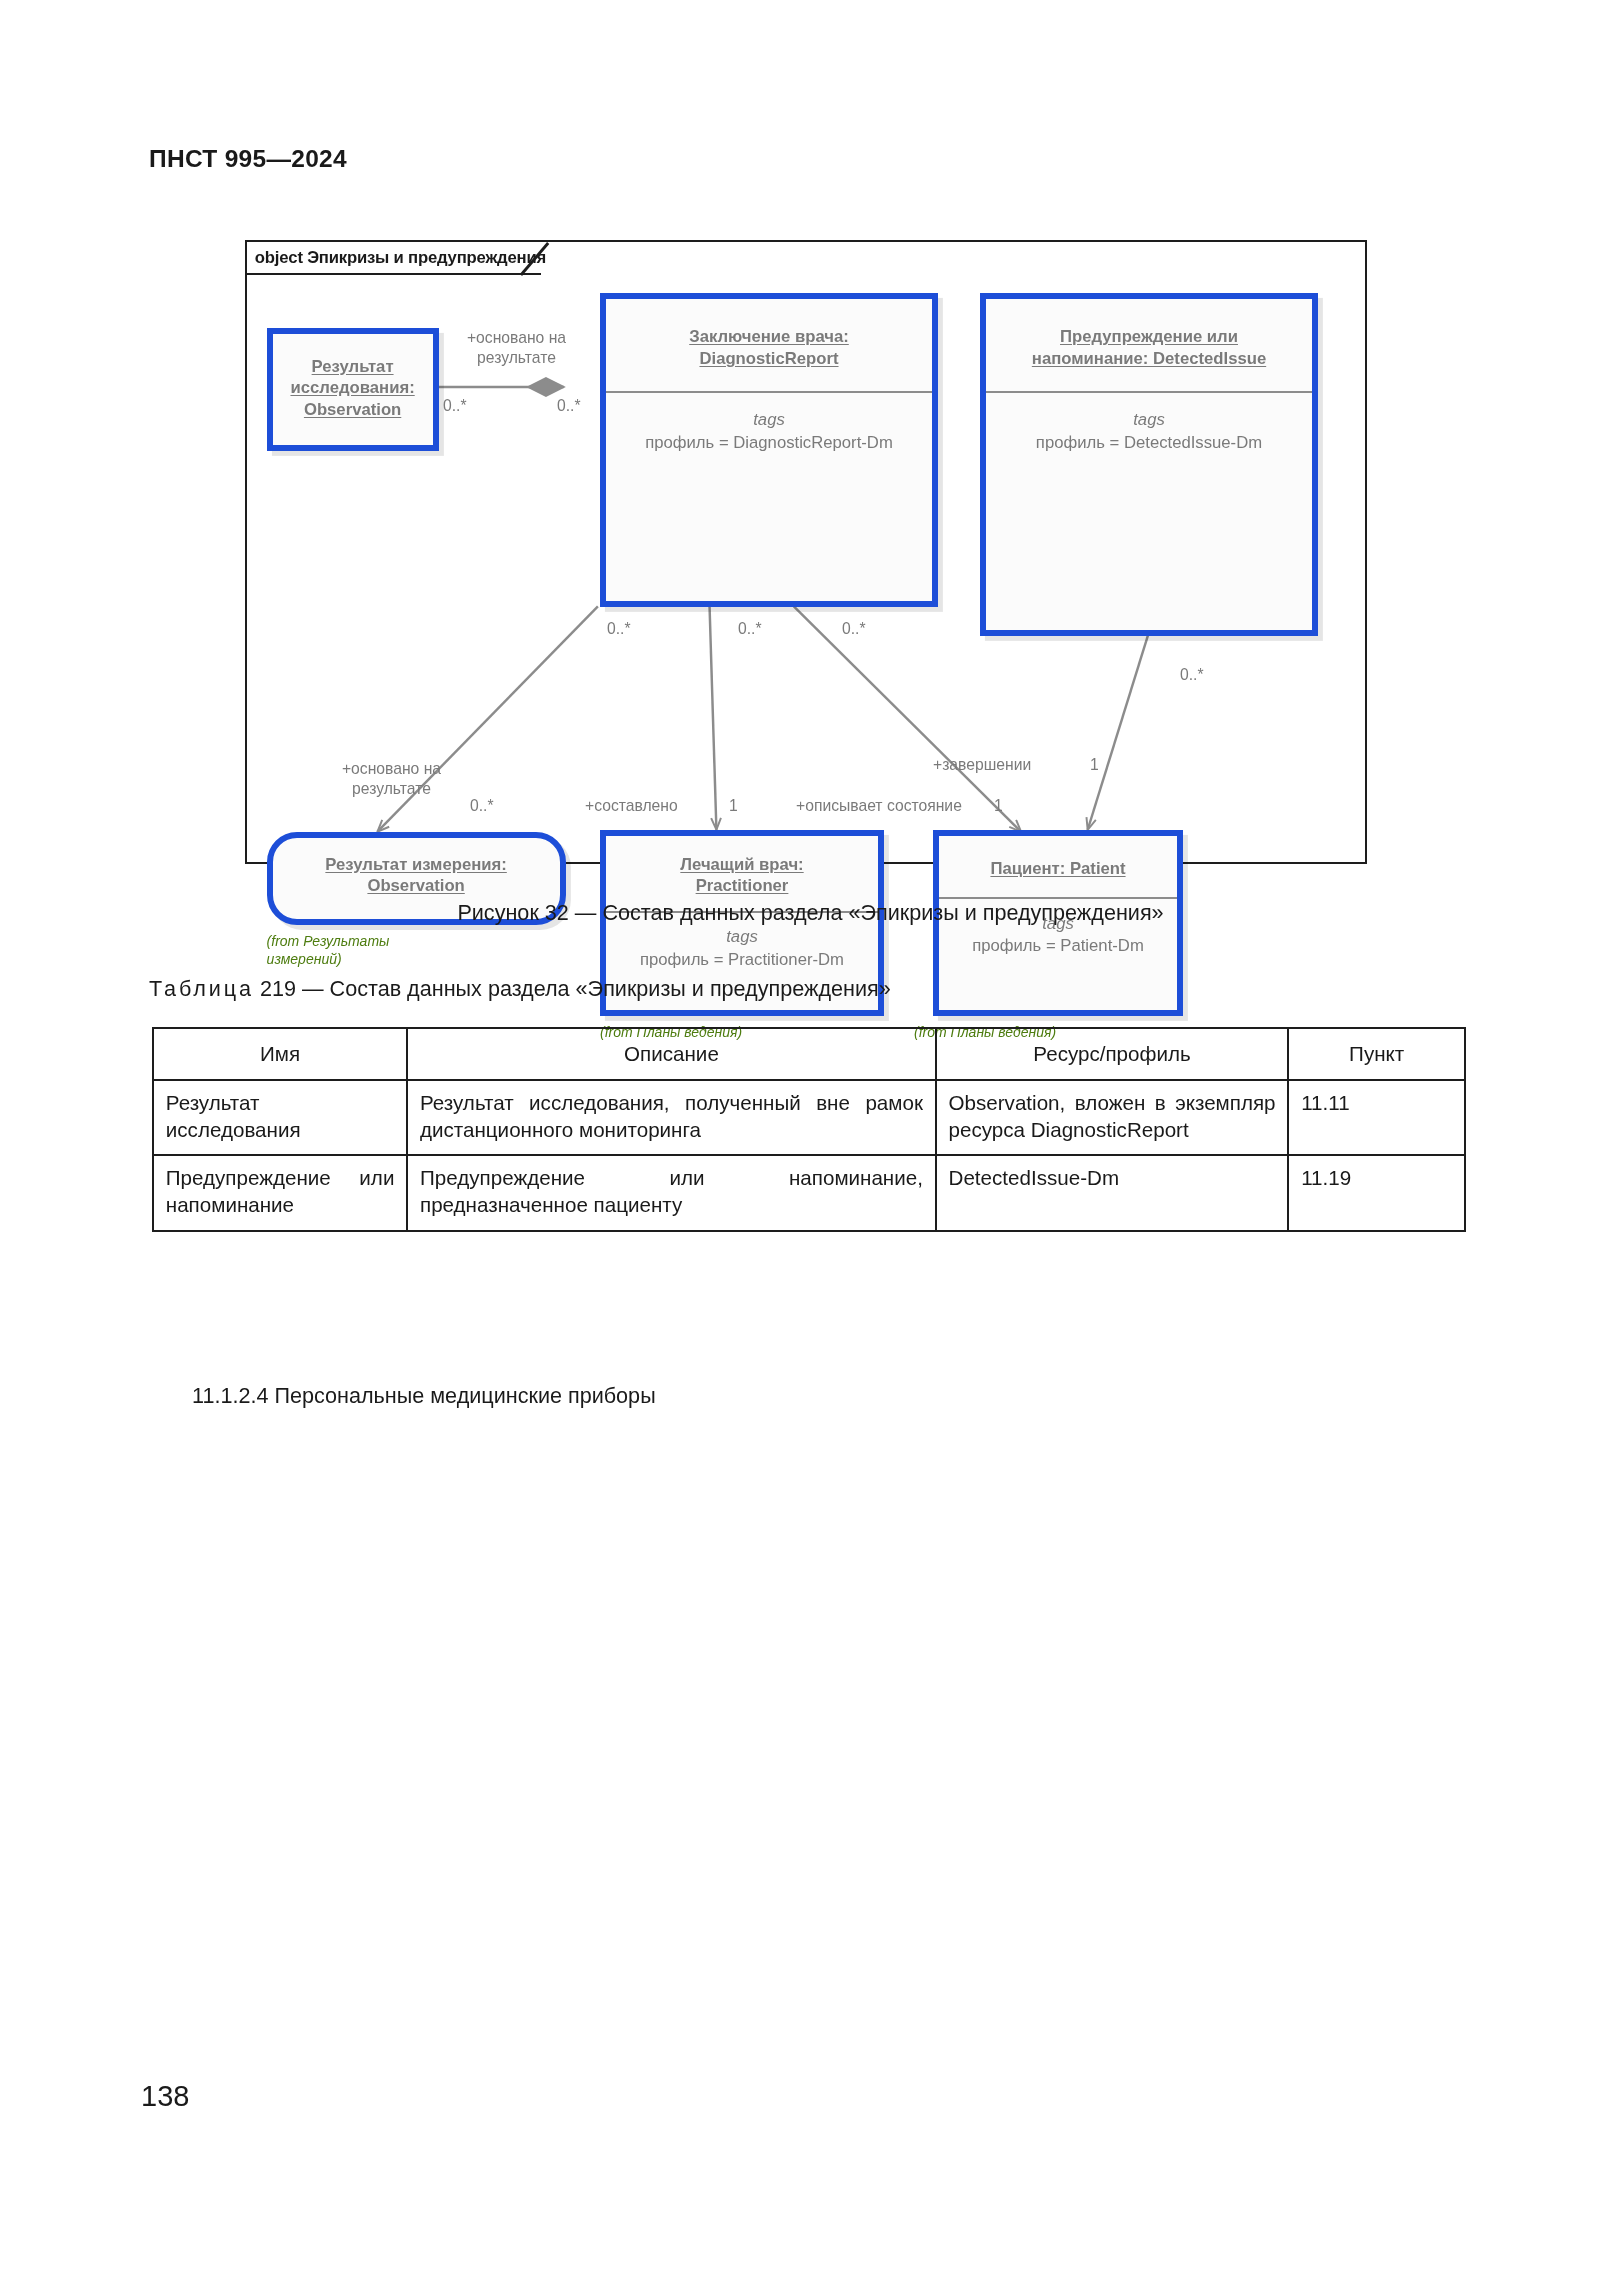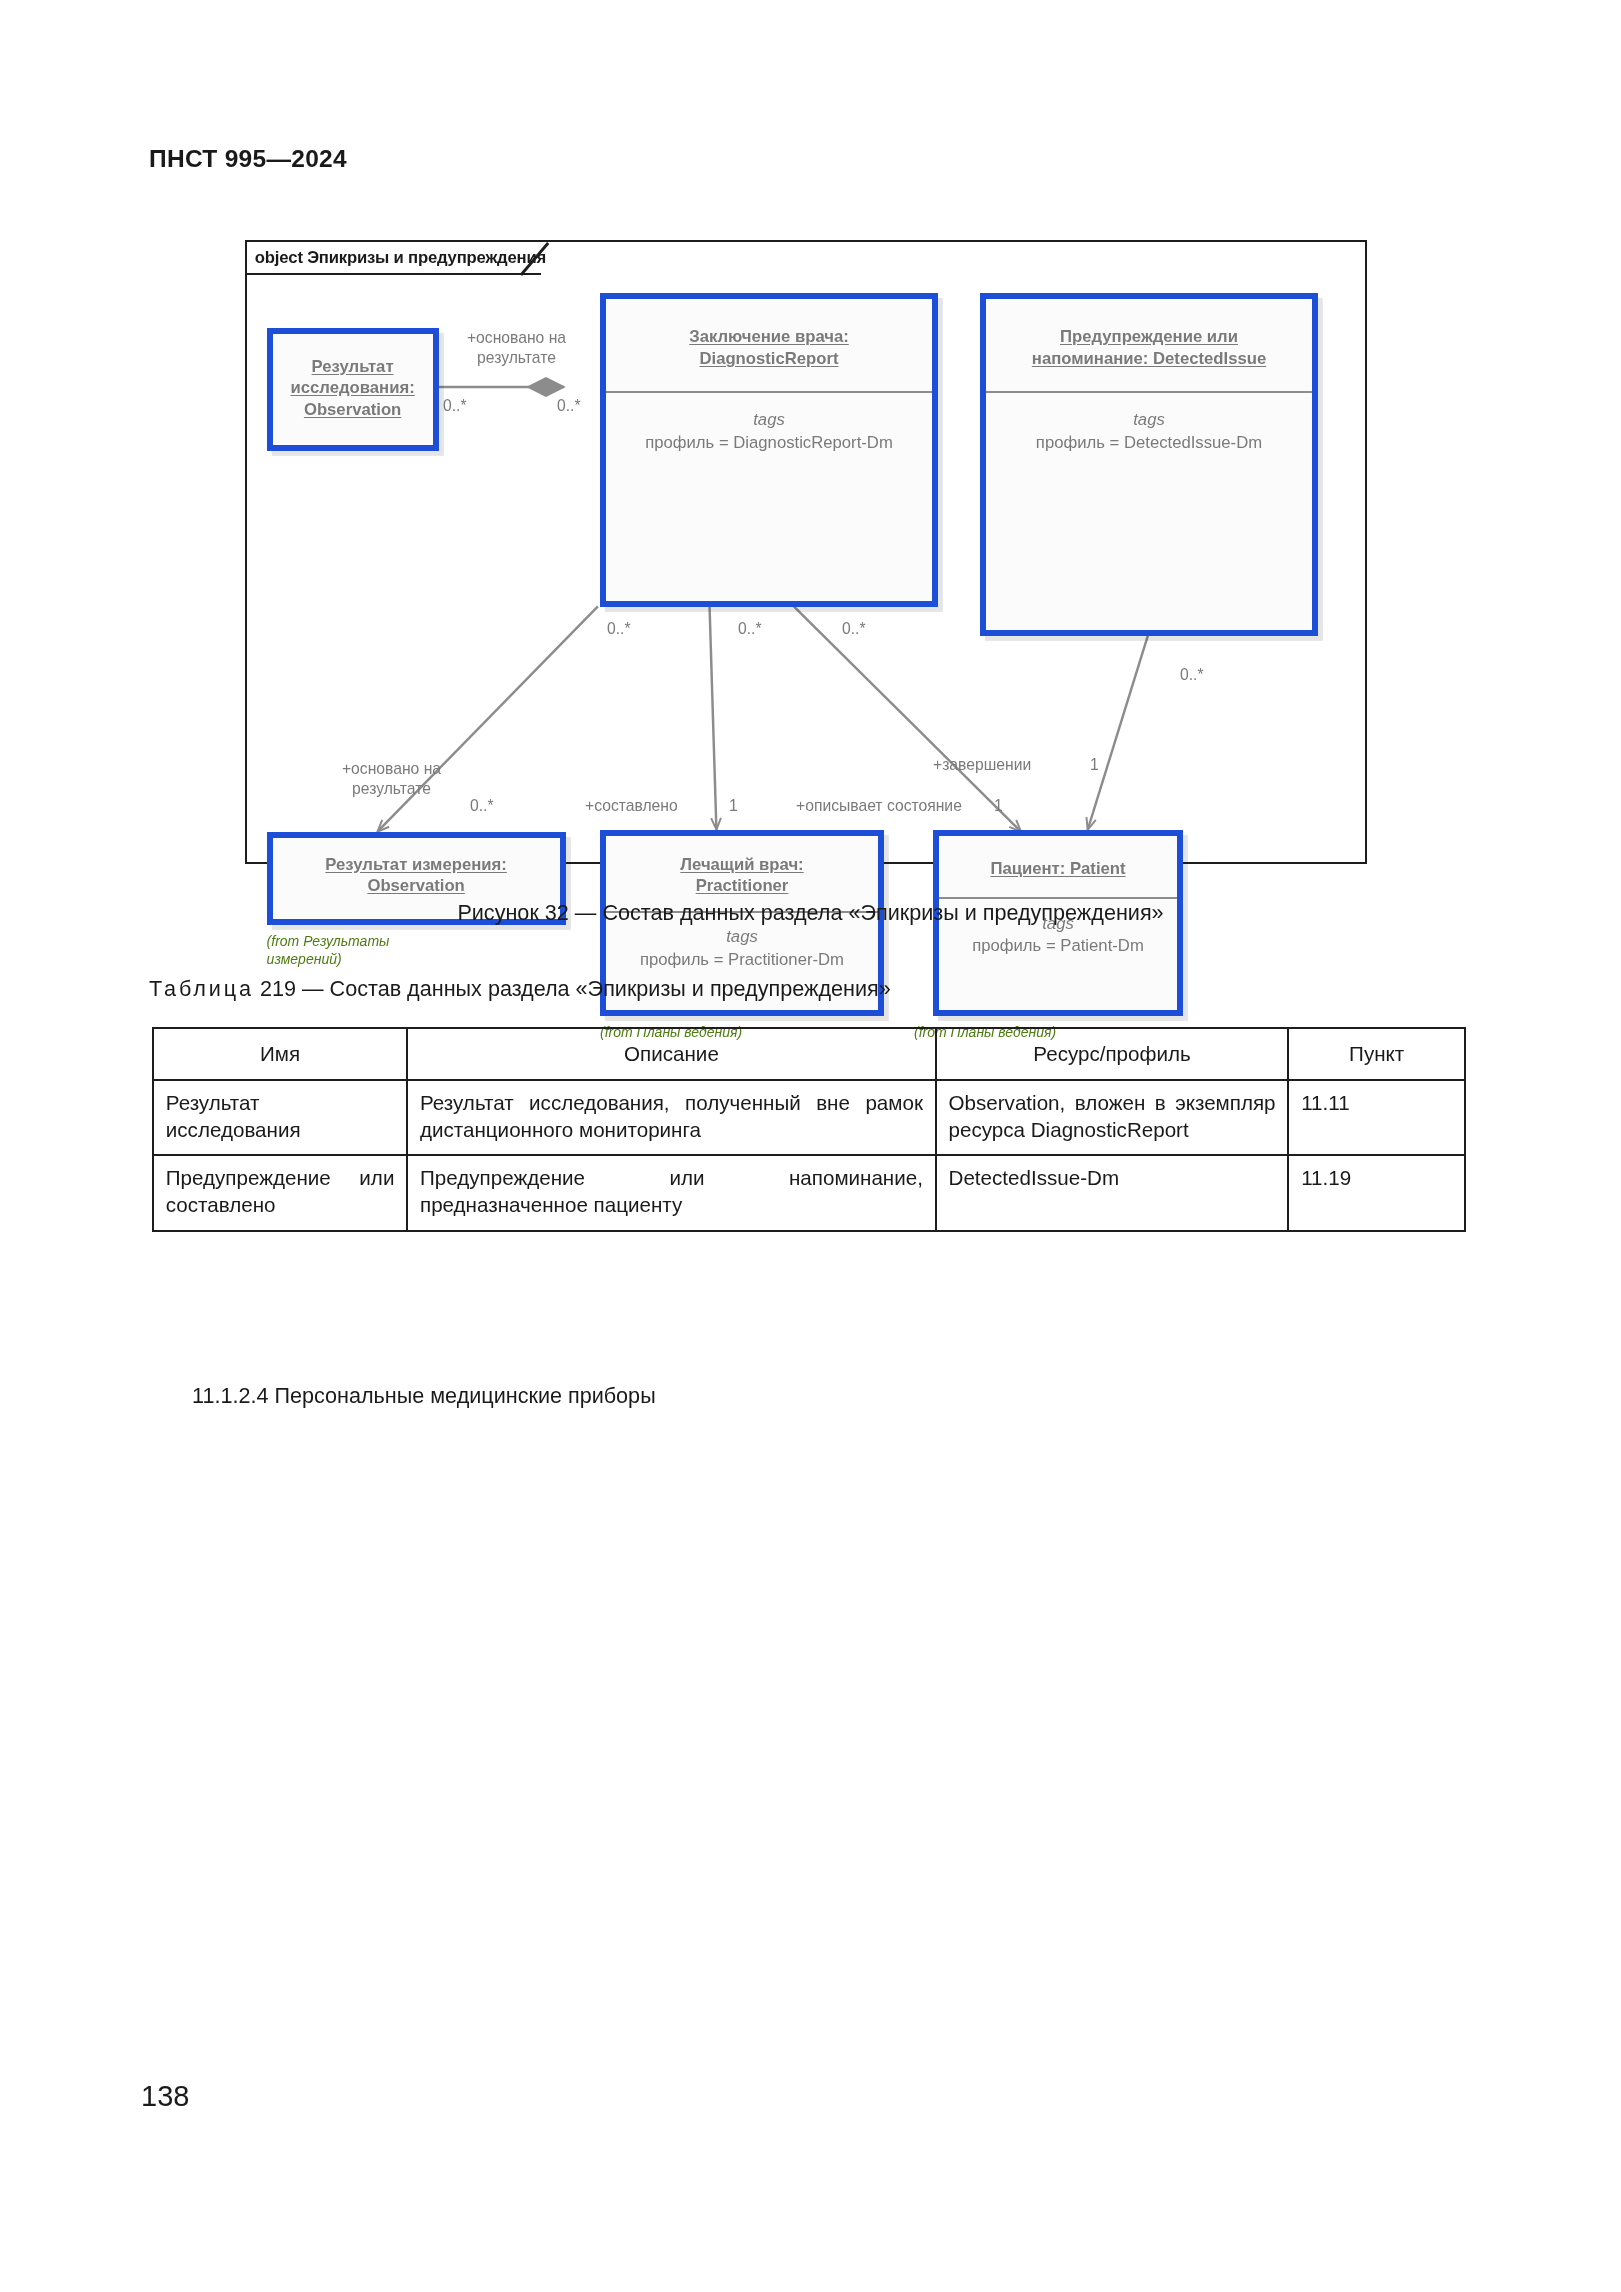--- a/index.html
+++ b/index.html
@@ -253,21 +253,21 @@
     <div class="hdr" style="padding-top:27.4px; padding-bottom:21.6px;">
       <span>Предупреждение или</span><br>
       <span>напоминание: DetectedIssue</span>
     </div>
     <div class="body" style="padding-top:15.7px;">
       <span class="tags">tags</span><br>
       <span>профиль = DetectedIssue-Dm</span>
     </div>
   </div>
 
-  <div class="uml-box" style="left:19.6px; top:590px; width:299px; height:93px;">
+  <div class="uml-box" style="left:19.6px; top:590px; width:299px; height:93px;border-radius:30px;">
     <div class="hdr" style="padding-top:15.7px;">
       <span>Результат измерения:</span><br>
       <span>Observation</span>
     </div>
   </div>
   <div class="from-note" style="left:19.6px; top:690px; width:299px;">
     <span>(from Результаты</span><br>
     <span>измерений)</span>
   </div>
 
@@ -380,21 +380,21 @@
     </tr>
   </thead>
   <tbody>
     <tr>
       <td class="col-name just">Результат исследования</td>
       <td class="col-desc just">Результат исследования, полученный вне рамок дистанционного мониторинга</td>
       <td class="col-res just">Observation, вложен в экземпляр ресурса DiagnosticReport</td>
       <td class="col-item">11.11</td>
     </tr>
     <tr>
-      <td class="col-name just">Предупреждение или составлено</td>
+      <td class="col-name just">Предупреждение или напоминание</td>
       <td class="col-desc just">Предупреждение или напоминание, предназначенное пациенту</td>
       <td class="col-res">DetectedIssue-Dm</td>
       <td class="col-item">11.19</td>
     </tr>
   </tbody>
 </table>
 
 <div class="body-block">
   <p class="indent">11.1.2.4 Персональные медицинские приборы</p>
 </div>

